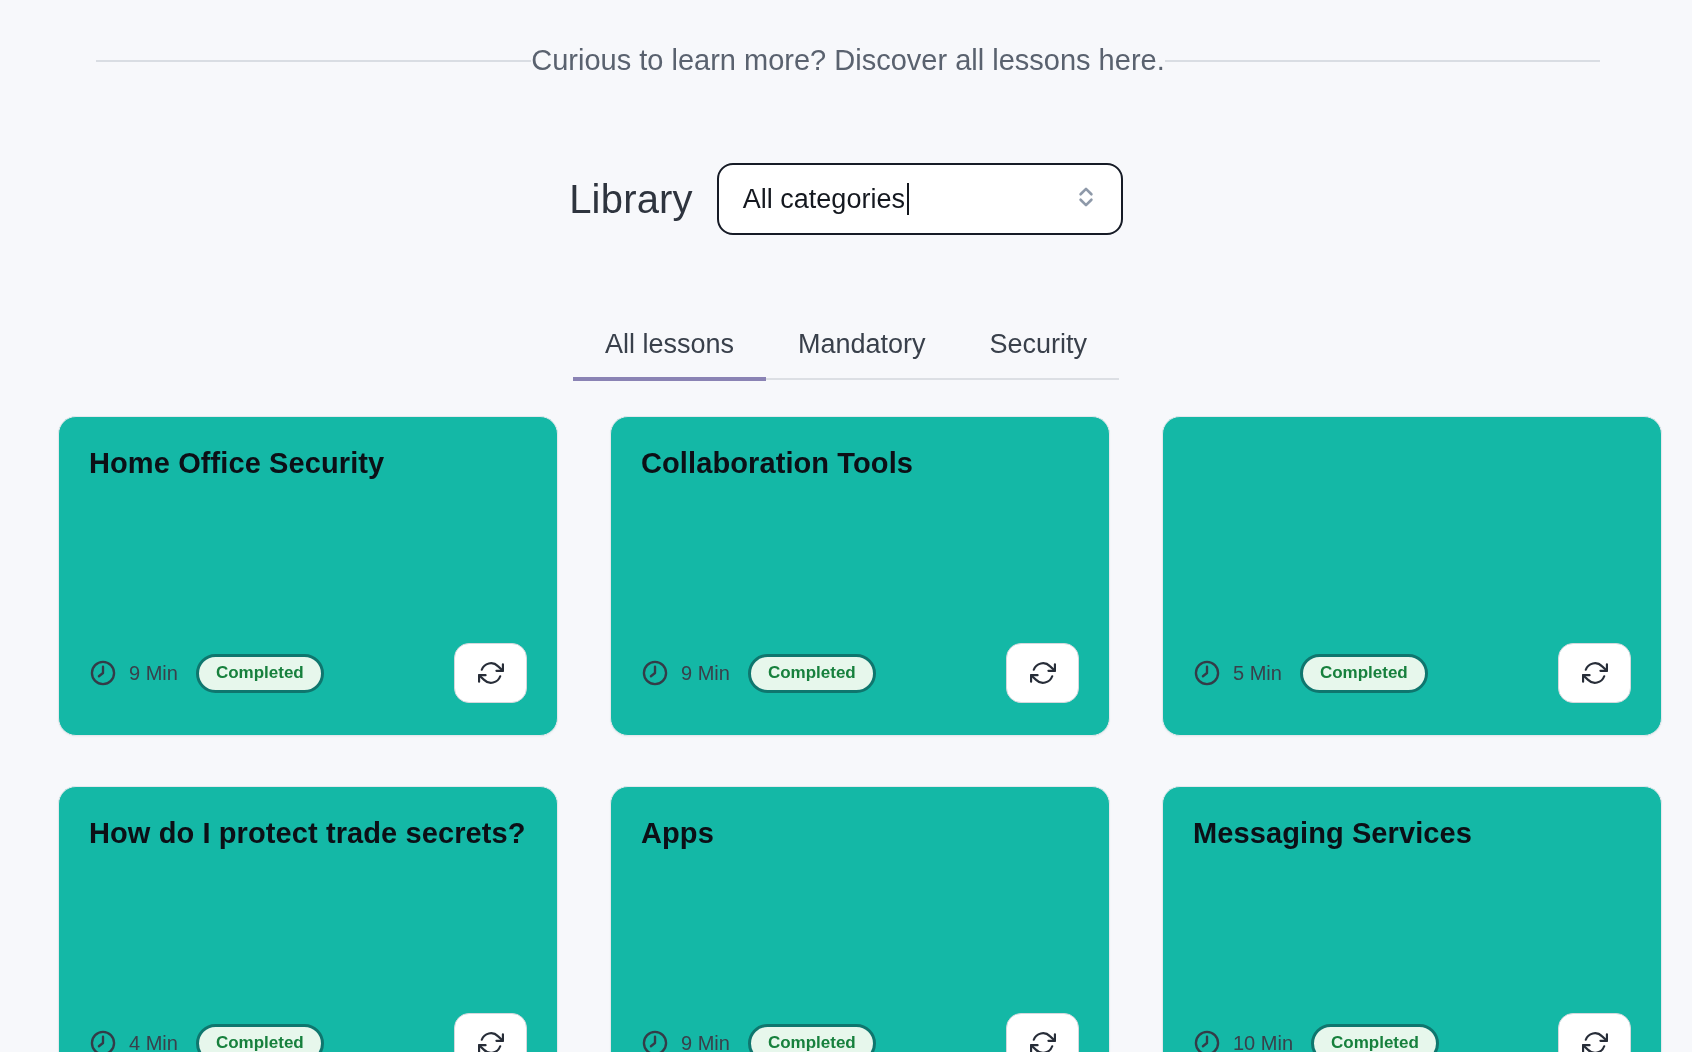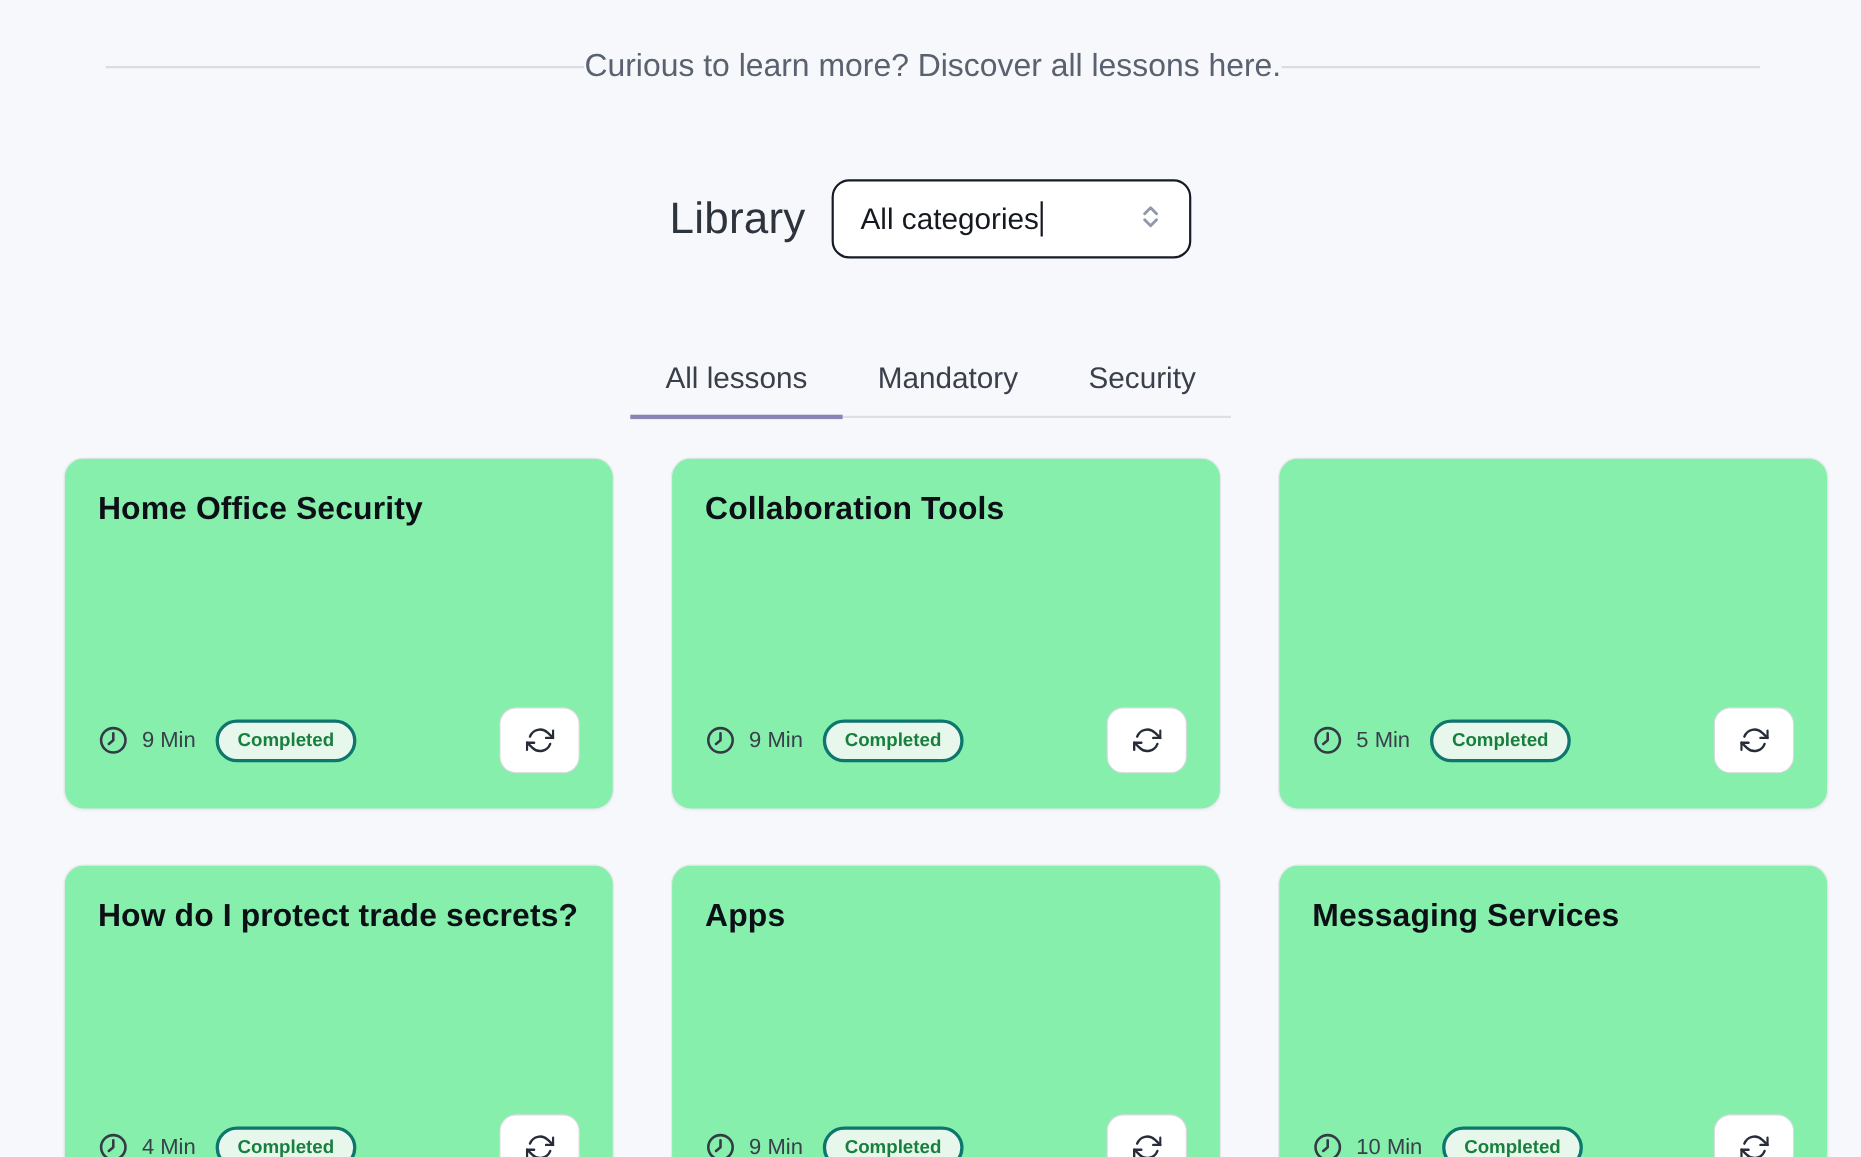--- a/index.html
+++ b/index.html
@@ -36,21 +36,21 @@
     align-items: center;
     gap: 24px;
   }
   .library-title {
     font-size: 40px;
     font-weight: 500;
     color: #2e343e;
     letter-spacing: 0.2px;
   }
   .category-select {
-    width: 327px;
+    width: 406px;
     height: 72px;
     background: #ffffff;
     border: 2px solid #161b26;
     border-radius: 16px;
     display: flex;
     align-items: center;
     padding: 0 22px 0 24px;
     cursor: pointer;
   }
   .category-select .value {
@@ -99,21 +99,21 @@
 
   
   .lesson-grid {
     margin: 36px 30px 0 58px;
     display: grid;
     grid-template-columns: repeat(3, 1fr);
     column-gap: 52px;
     row-gap: 50px;
   }
   .lesson-card {
-    background: #86efac;
+    background: #14b8a6;
     border: 1px solid #e5e8ec;
     border-radius: 18px;
     height: 320px;
     padding: 30px 30px 32px 30px;
     display: flex;
     flex-direction: column;
     box-shadow: 0 1px 2px rgba(16,24,40,0.04);
     cursor: pointer;
   }
   .lesson-title {

